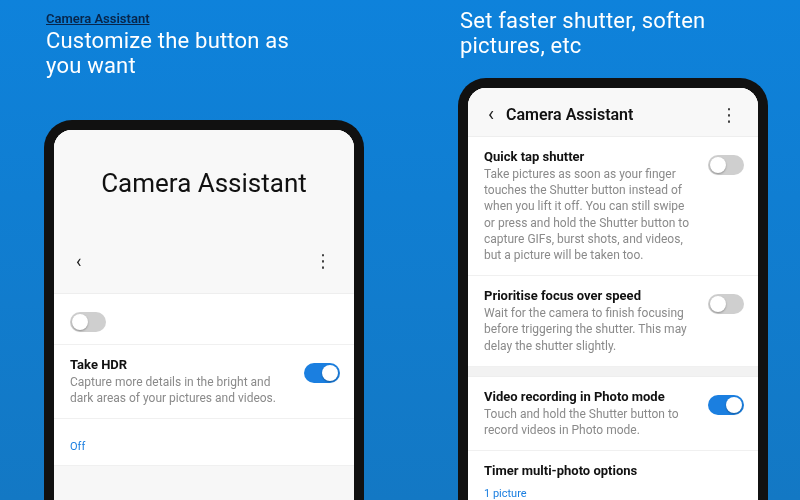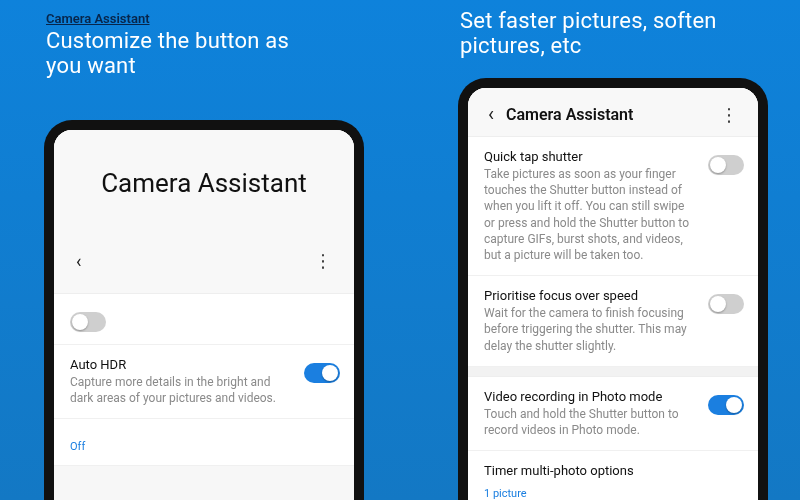--- a/index.html
+++ b/index.html
@@ -96,21 +96,21 @@
   .row {
     display: flex;
     align-items: flex-start;
     padding: 12px 14px 12px 16px;
     border-bottom: 1px solid #f0f0f0;
   }
   .row .txt { flex: 1; padding-right: 10px; }
   .row .name {
     font-size: 13px;
     color: #111;
-    font-weight: 400;
+    font-weight: 700;
     margin-bottom: 2px;
   }
   .row .desc {
     font-size: 12px;
     line-height: 1.35;
     color: #8a8a8a;
   }
   .row .val {
     font-size: 11px;
     color: #1b7fe0;
@@ -168,42 +168,42 @@
     <div class="list">
 
       <div class="row">
         <div class="switch off">
             <div class="knob"></div>
           </div>
       </div>
 
       <div class="row">
         <div class="txt">
-          <div class="name">Auto HDR</div>
+          <div class="name">Take HDR</div>
           <div class="desc">Capture more details in the bright and dark areas of your pictures and videos.</div>
         </div>
         <div class="switch on">
             <div class="knob"></div>
           </div>
       </div>
 
       <div class="row noswitch">
         <div class="txt">
           <div class="val">Off</div>
         </div>
       </div>
 
     </div>
   </div>
 </div>
 
 <div class="panel panel-right">
   <div class="promo">
     <div class="headline">
-      <span>Set faster pictures, soften</span><br>
+      <span>Set faster shutter, soften</span><br>
       <span>pictures, etc</span>
     </div>
   </div>
 </div>
 
 <div class="phone phone-right">
   <div class="screen">
     <div class="bar">
       <span class="back">‹</span>
       <span class="title">Camera Assistant</span>

